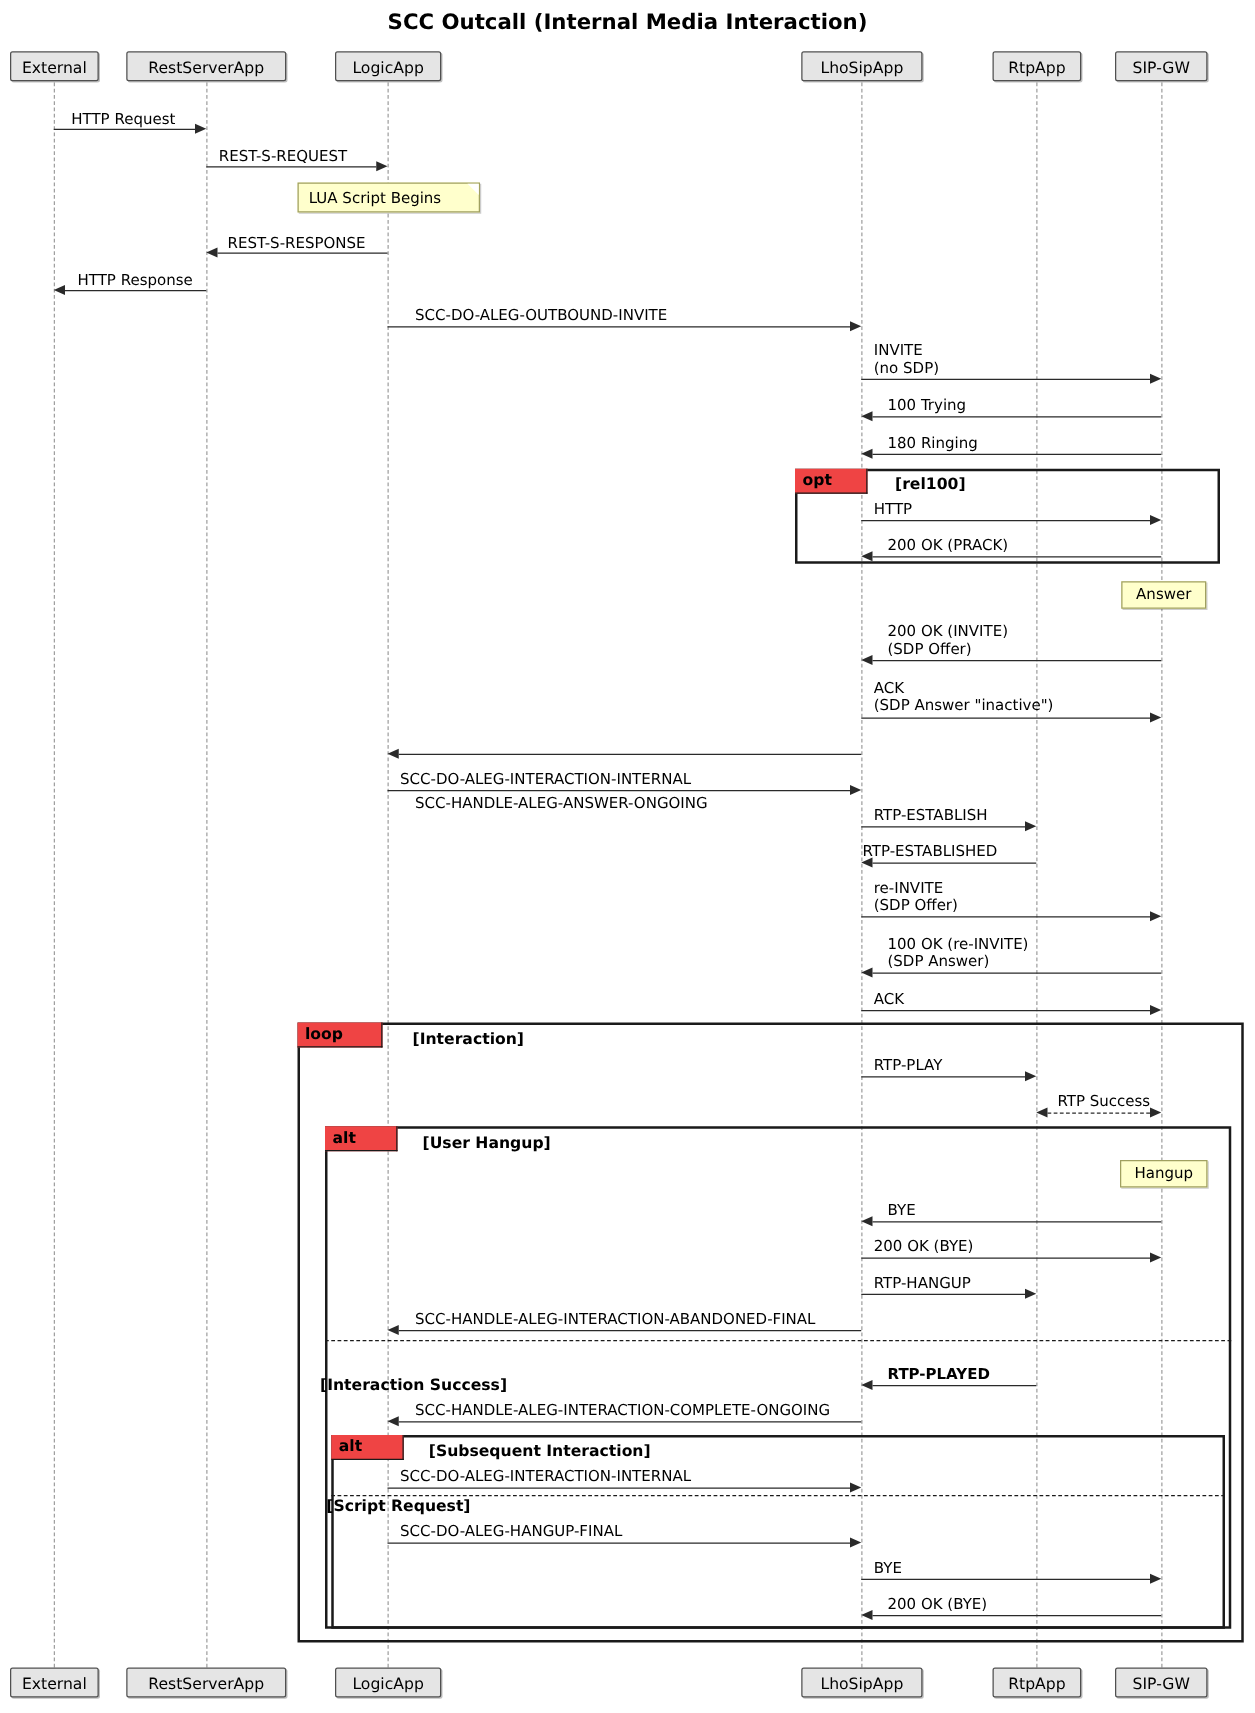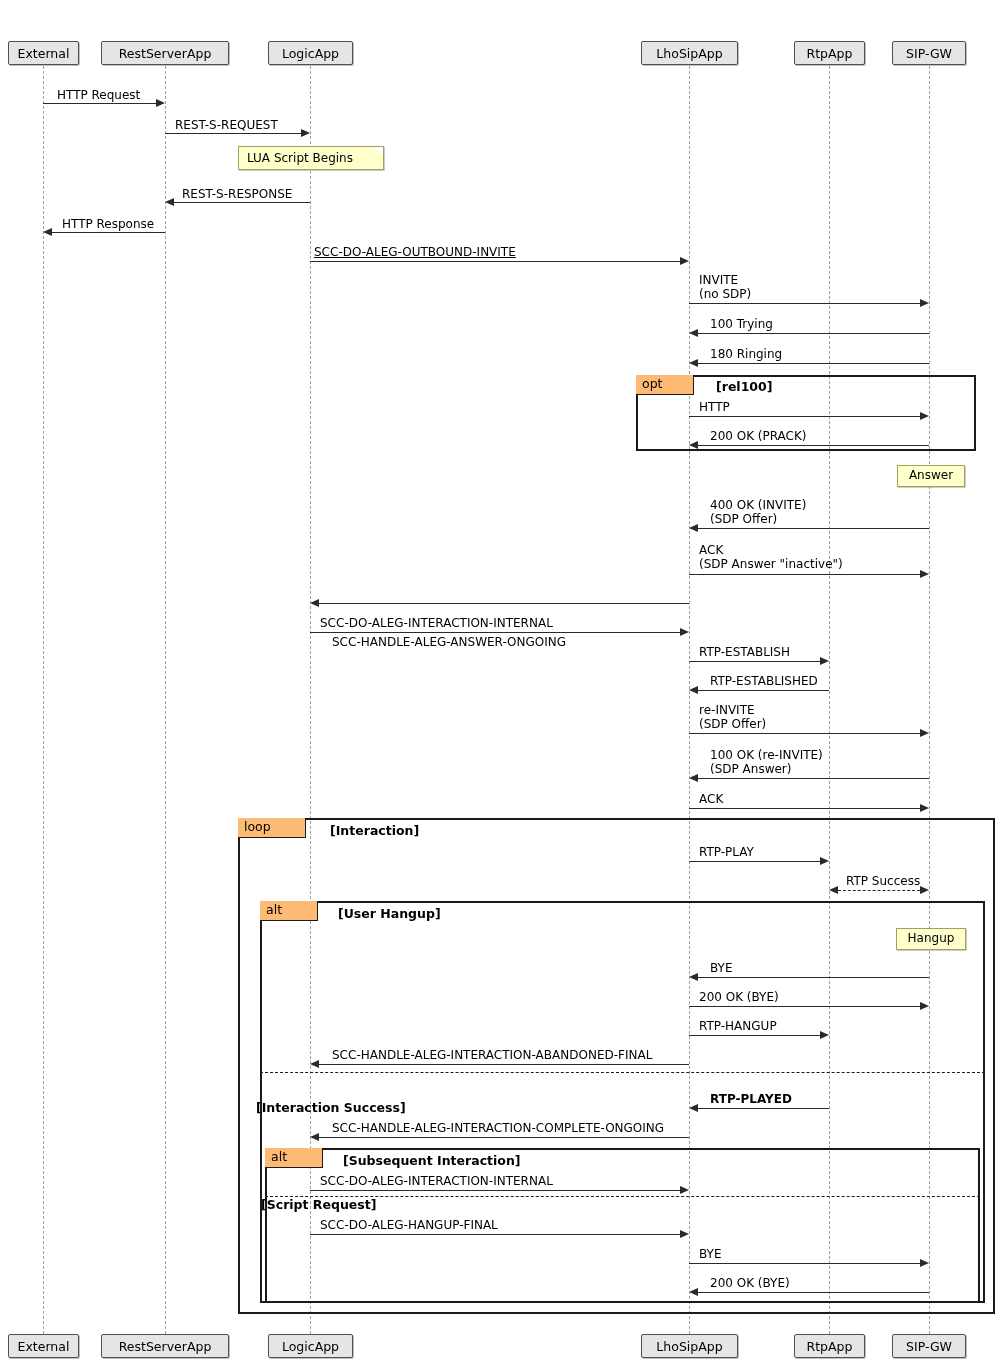--- a/index.html
+++ b/index.html
@@ -65,23 +65,23 @@
     position:absolute;
     border:2px solid #1a1a1a;
     box-sizing:border-box;
     background:transparent;
   }
   .frame-tab{
     position:absolute;
     border:1.5px solid #1a1a1a;
     border-top:none;
     border-left:none;
-    background:#fdba74;
-    box-sizing:border-box;
-    font-weight:normal;
+    background:#ef4444;
+    box-sizing:border-box;
+    font-weight:bold;
     font-size:12.5px;
     line-height:18px;
     padding-left:6px;
   }
   .frame-tab:after{
     content:"";
     position:absolute;
     right:-1px;top:-1px;
     width:0;height:0;
   }
@@ -124,20 +124,21 @@
     box-sizing:border-box;
     text-align:center;
     white-space:nowrap;
     box-shadow:1px 1px 0 rgba(0,0,0,0.2);
   }
 </style>
 </head>
 <body>
 
 <div id="diagram">
+  <div class="title">SCC Outcall (Internal Media Interaction)</div>
 
   <div class="lifeline" style="left:43px;top:66px;height:1268px;"></div>
   <div class="lifeline" style="left:165px;top:66px;height:1268px;"></div>
   <div class="lifeline" style="left:310px;top:66px;height:1268px;"></div>
   <div class="lifeline" style="left:689px;top:66px;height:1268px;"></div>
   <div class="lifeline" style="left:829px;top:66px;height:1268px;"></div>
   <div class="lifeline" style="left:929px;top:66px;height:1268px;"></div>
 
   <div class="actor-box" style="left:8px;top:41px;width:71px;"><span>External</span></div>
   <div class="actor-box" style="left:101px;top:41px;width:128px;"><span>RestServerApp</span></div>
@@ -189,21 +190,21 @@
   <div class="msg-line" style="left:174px;top:202px;width:136px;"></div>
   <div class="arrowhead left" style="left:165px;top:198px;"></div>
   <div class="msg-label" style="left:182px;top:187px;">REST-S-RESPONSE</div>
 
   <div class="msg-line" style="left:52px;top:232px;width:113px;"></div>
   <div class="arrowhead left" style="left:43px;top:228px;"></div>
   <div class="msg-label" style="left:62px;top:217px;">HTTP Response</div>
 
   <div class="msg-line" style="left:310px;top:261px;width:370px;"></div>
   <div class="arrowhead right" style="left:680px;top:257px;"></div>
-  <div class="msg-label" style="left:314px;top:245px;text-decoration:underline;">SCC-DO-ALEG-OUTBOUND-INVITE</div>
+  <div class="msg-label" style="left:332px;top:245px;">SCC-DO-ALEG-OUTBOUND-INVITE</div>
 
   <div class="msg-line" style="left:689px;top:303px;width:231px;"></div>
   <div class="arrowhead right" style="left:920px;top:299px;"></div>
   <div class="msg-label" style="left:699px;top:273px;">INVITE
 (no SDP)</div>
 
   <div class="msg-line" style="left:698px;top:333px;width:231px;"></div>
   <div class="arrowhead left" style="left:689px;top:329px;"></div>
   <div class="msg-label" style="left:710px;top:317px;">100 Trying</div>
 
@@ -218,21 +219,21 @@
   <div class="msg-line" style="left:698px;top:445px;width:231px;"></div>
   <div class="arrowhead left" style="left:689px;top:441px;"></div>
   <div class="msg-label" style="left:710px;top:429px;">200 OK (PRACK)</div>
 
   <div class="hexnote" style="left:897px;top:465px;width:68px;">
     <span>Answer</span>
   </div>
 
   <div class="msg-line" style="left:698px;top:528px;width:231px;"></div>
   <div class="arrowhead left" style="left:689px;top:524px;"></div>
-  <div class="msg-label" style="left:710px;top:498px;">400 OK (INVITE)
+  <div class="msg-label" style="left:710px;top:498px;">200 OK (INVITE)
 (SDP Offer)</div>
 
   <div class="msg-line" style="left:689px;top:574px;width:231px;"></div>
   <div class="arrowhead right" style="left:920px;top:570px;"></div>
   <div class="msg-label" style="left:699px;top:543px;">ACK
 (SDP Answer "inactive")</div>
 
   <div class="msg-line" style="left:319px;top:603px;width:370px;"></div>
   <div class="arrowhead left" style="left:310px;top:599px;"></div>
   <div class="msg-label" style="left:332px;top:587px;margin-top:48px;">SCC-HANDLE-ALEG-ANSWER-ONGOING</div>
@@ -240,21 +241,21 @@
   <div class="msg-line" style="left:310px;top:632px;width:370px;"></div>
   <div class="arrowhead right" style="left:680px;top:628px;"></div>
   <div class="msg-label" style="left:320px;top:616px;">SCC-DO-ALEG-INTERACTION-INTERNAL</div>
 
   <div class="msg-line" style="left:689px;top:661px;width:131px;"></div>
   <div class="arrowhead right" style="left:820px;top:657px;"></div>
   <div class="msg-label" style="left:699px;top:645px;">RTP-ESTABLISH</div>
 
   <div class="msg-line" style="left:698px;top:690px;width:131px;"></div>
   <div class="arrowhead left" style="left:689px;top:686px;"></div>
-  <div class="msg-label" style="left:710px;top:674px;">RTP-ESTABLISHED</div>
+  <div class="msg-label" style="left:690px;top:674px;">RTP-ESTABLISHED</div>
 
   <div class="msg-line" style="left:689px;top:733px;width:231px;"></div>
   <div class="arrowhead right" style="left:920px;top:729px;"></div>
   <div class="msg-label" style="left:699px;top:703px;">re-INVITE
 (SDP Offer)</div>
 
   <div class="msg-line" style="left:698px;top:778px;width:231px;"></div>
   <div class="arrowhead left" style="left:689px;top:774px;"></div>
   <div class="msg-label" style="left:710px;top:748px;">100 OK (re-INVITE)
 (SDP Answer)</div>

